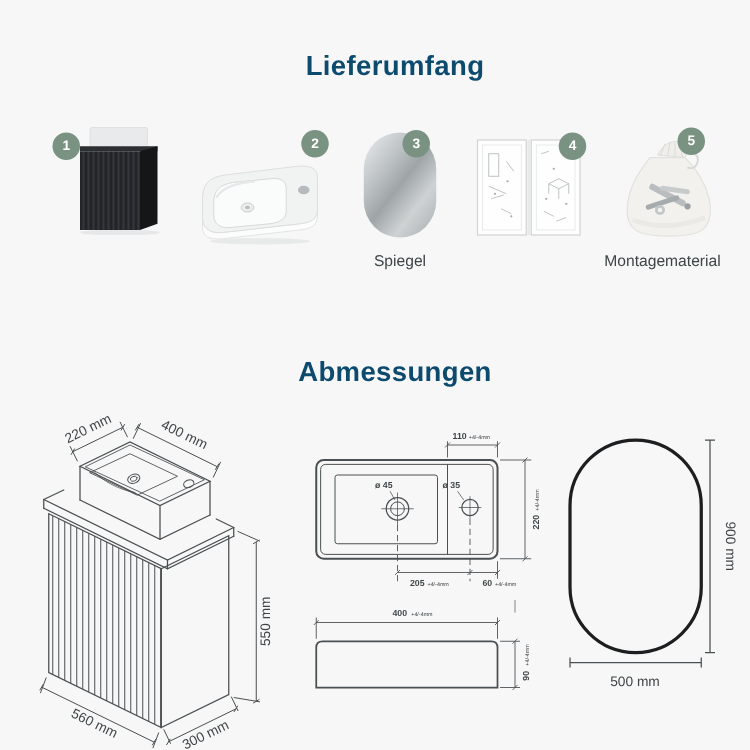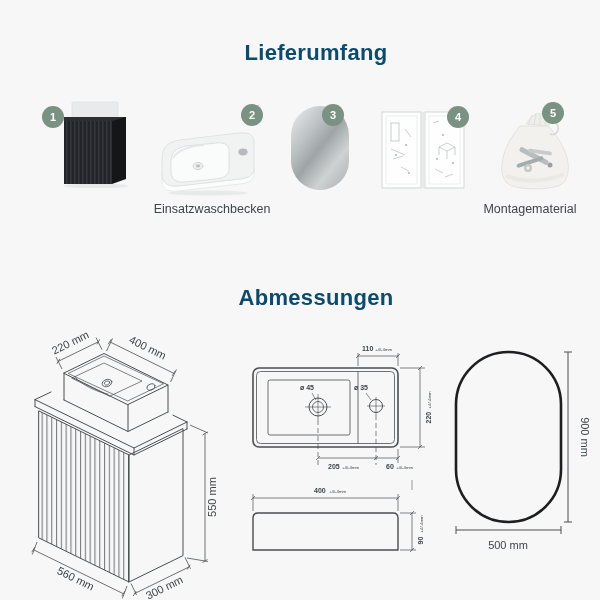--- a/index.html
+++ b/index.html
@@ -69,28 +69,28 @@
       <path d="M6,49 L6,58 C6,65 11,68 22,67 L84,60 C93,59 98,56 98,49 L98,44 C98,51 93,54 84,55 L22,62 C11,63 6,58 6,49 Z" fill="#fcfcfc" stroke="#e2e4e4" stroke-width="0.8"></path>
       <path d="M6,36 C6,22 12,18 24,16 L82,9 C93,8 98,11 98,18 L98,44 C98,51 93,54 84,55 L22,62 C11,63 6,58 6,50 Z" fill="#f1f2f2" stroke="#dcdedf" stroke-width="0.8"></path>
       <path d="M15,38 C15,28 20,24 30,22 L60,19 C69,18 73,21 73,27 L73,45 C73,51 68,54 60,55 L28,58 C19,59 15,54 15,48 Z" fill="#fafbfb" stroke="#d7d9da" stroke-width="0.8"></path>
       <path d="M17,34 C22,26 34,22 48,21" stroke="#e4e6e7" stroke-width="2" fill="none" opacity="0.9"></path>
       <ellipse cx="42" cy="42" rx="5" ry="3.6" fill="#eceeee" stroke="#c9cccd" stroke-width="0.8"></ellipse>
       <ellipse cx="42" cy="42" rx="2" ry="1.4" fill="#b9bdbe"></ellipse>
       <ellipse cx="87" cy="28" rx="4.6" ry="3.4" fill="#b6babc"></ellipse>
     </svg>
     <div class="badge">2</div>
   </div>
-  <div class="item-label">Einsatzwaschbecken</div>
 </div>
 
 <div class="item" id="item-3">
   <div class="figure">
     <div class="mirror-photo"></div>
     <div class="badge">3</div>
   </div>
+  <div class="item-label">Spiegel</div>
 </div>
 
 <div class="item" id="item-4">
   <div class="figure">
     <svg width="84" height="82" viewBox="0 0 84 82">
       <rect x="1" y="3" width="39" height="76" fill="#fefefe" stroke="#d3d5d5" stroke-width="1"></rect>
       <rect x="44" y="3" width="39" height="76" fill="#fefefe" stroke="#d3d5d5" stroke-width="1"></rect>
       <line x1="42" y1="3" x2="42" y2="79" stroke="#e8e9e9" stroke-width="2"></line>
       <rect x="5" y="7" width="31" height="68" fill="none" stroke="#e1e3e3" stroke-width="0.6"></rect>
       <rect x="48" y="7" width="31" height="68" fill="none" stroke="#e1e3e3" stroke-width="0.6"></rect>

